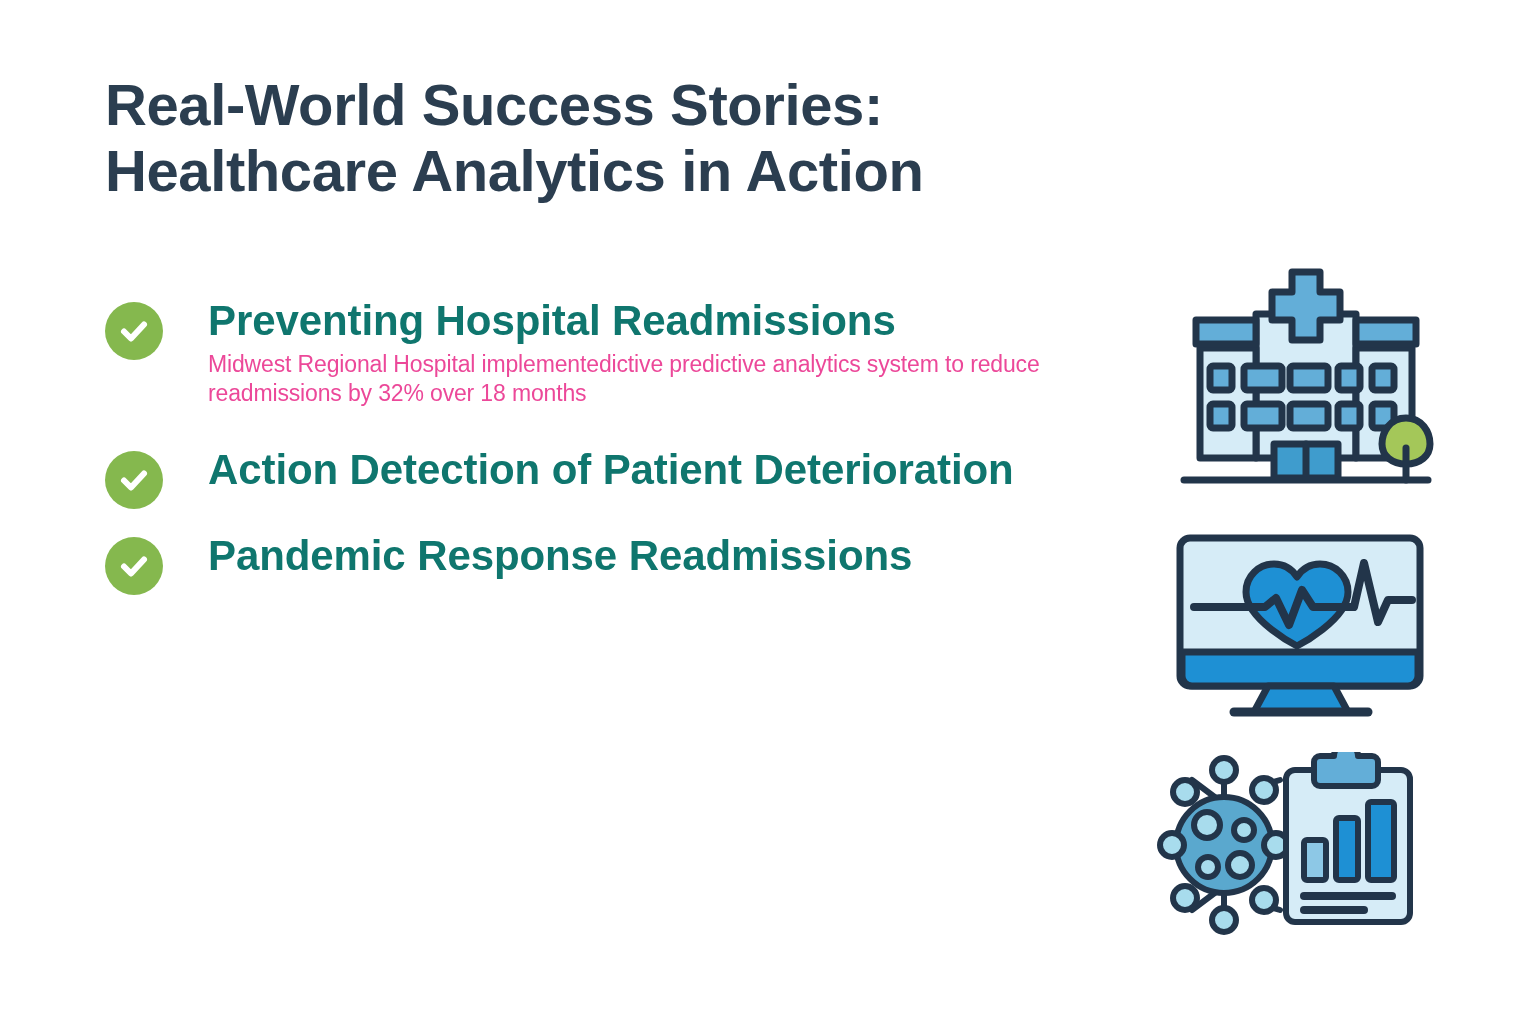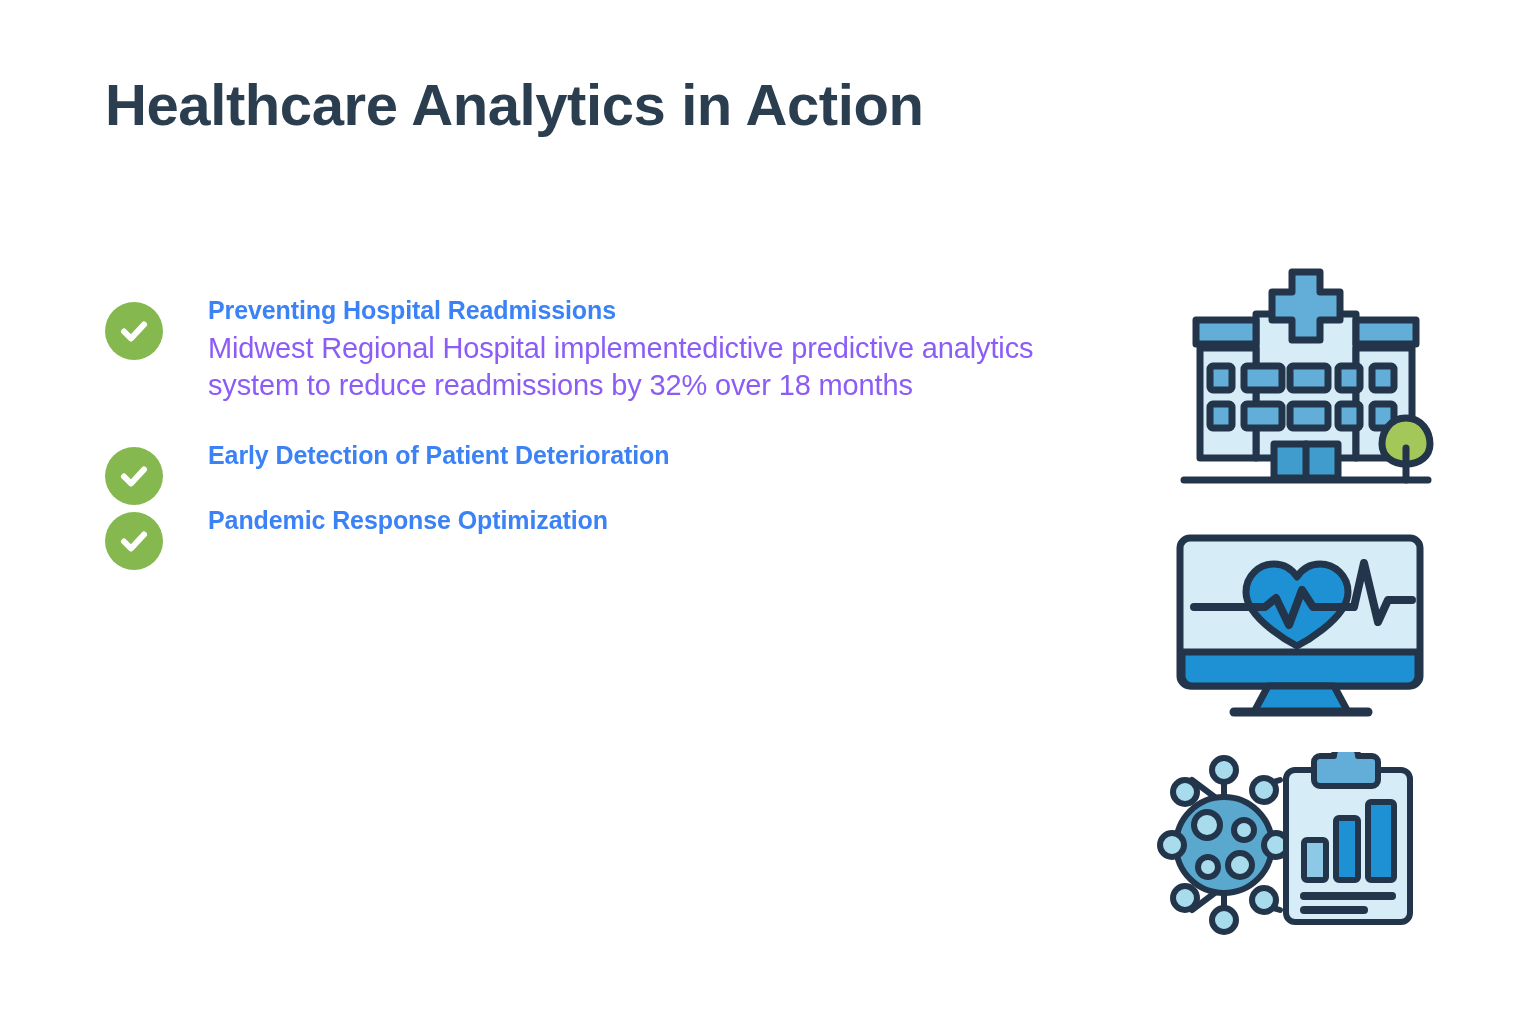--- a/index.html
+++ b/index.html
@@ -43,46 +43,47 @@
     position:absolute;
     left:0; top:6px;
     width:58px; height:58px;
     border-radius:50%;
     background:#85b84e;
     display:flex; align-items:center; justify-content:center;
   }
   .badge svg { display:block; }
 
   .item-heading {
-    font-size:25px;
+    font-size:42px;
     font-weight:bold;
-    color:#3b82f6;
+    color:#0f766e;
     letter-spacing:-0.1px;
     line-height:1.18;
     margin-bottom:4px;
   }
   .item-body {
-    font-size:29px;
-    color:#8b5cf6;
+    font-size:23px;
+    color:#ec4899;
     line-height:1.30;
     letter-spacing:-0.15px;
   }
 
   
   .icon-col { position:absolute; }
   .icon-hospital  { left:1178px; top:262px; }
   .icon-monitor   { left:1172px; top:532px; }
   .icon-pandemic  { left:1152px; top:752px; }
 </style>
 </head>
 <body>
 
 <div class="canvas">
 
   <div class="title-block">
+    <div class="title-line">Real-World Success Stories:</div>
     <div class="title-line">Healthcare Analytics in Action</div>
   </div>
 
   <div class="list">
 
     <div class="item">
       <div class="badge">
         <svg width="34" height="34" viewBox="0 0 34 34" aria-hidden="true">
           <path d="M7 17.5 L14 24.5 L27 10.5" fill="none" stroke="#ffffff" stroke-width="6" stroke-linecap="round" stroke-linejoin="round"></path>
         </svg>
@@ -90,30 +91,30 @@
       <div class="item-heading">Preventing Hospital Readmissions</div>
       <div class="item-body">Midwest Regional Hospital implementedictive predictive analytics system to reduce readmissions by 32% over 18 months</div>
     </div>
 
     <div class="item">
       <div class="badge">
         <svg width="34" height="34" viewBox="0 0 34 34" aria-hidden="true">
           <path d="M7 17.5 L14 24.5 L27 10.5" fill="none" stroke="#ffffff" stroke-width="6" stroke-linecap="round" stroke-linejoin="round"></path>
         </svg>
       </div>
-      <div class="item-heading">Early Detection of Patient Deterioration</div>
+      <div class="item-heading">Action Detection of Patient Deterioration</div>
     </div>
 
     <div class="item">
       <div class="badge">
         <svg width="34" height="34" viewBox="0 0 34 34" aria-hidden="true">
           <path d="M7 17.5 L14 24.5 L27 10.5" fill="none" stroke="#ffffff" stroke-width="6" stroke-linecap="round" stroke-linejoin="round"></path>
         </svg>
       </div>
-      <div class="item-heading">Pandemic Response Optimization</div>
+      <div class="item-heading">Pandemic Response Readmissions</div>
     </div>
 
   </div>
 
   <div class="icon-col icon-hospital">
     <svg width="256" height="236" viewBox="0 0 256 236" aria-hidden="true">
       <g stroke="#22354a" stroke-width="7" stroke-linejoin="round" stroke-linecap="round">
 
         <path d="M78 52 H178 V196 H78 Z" fill="#d6ecf7"></path>
 

